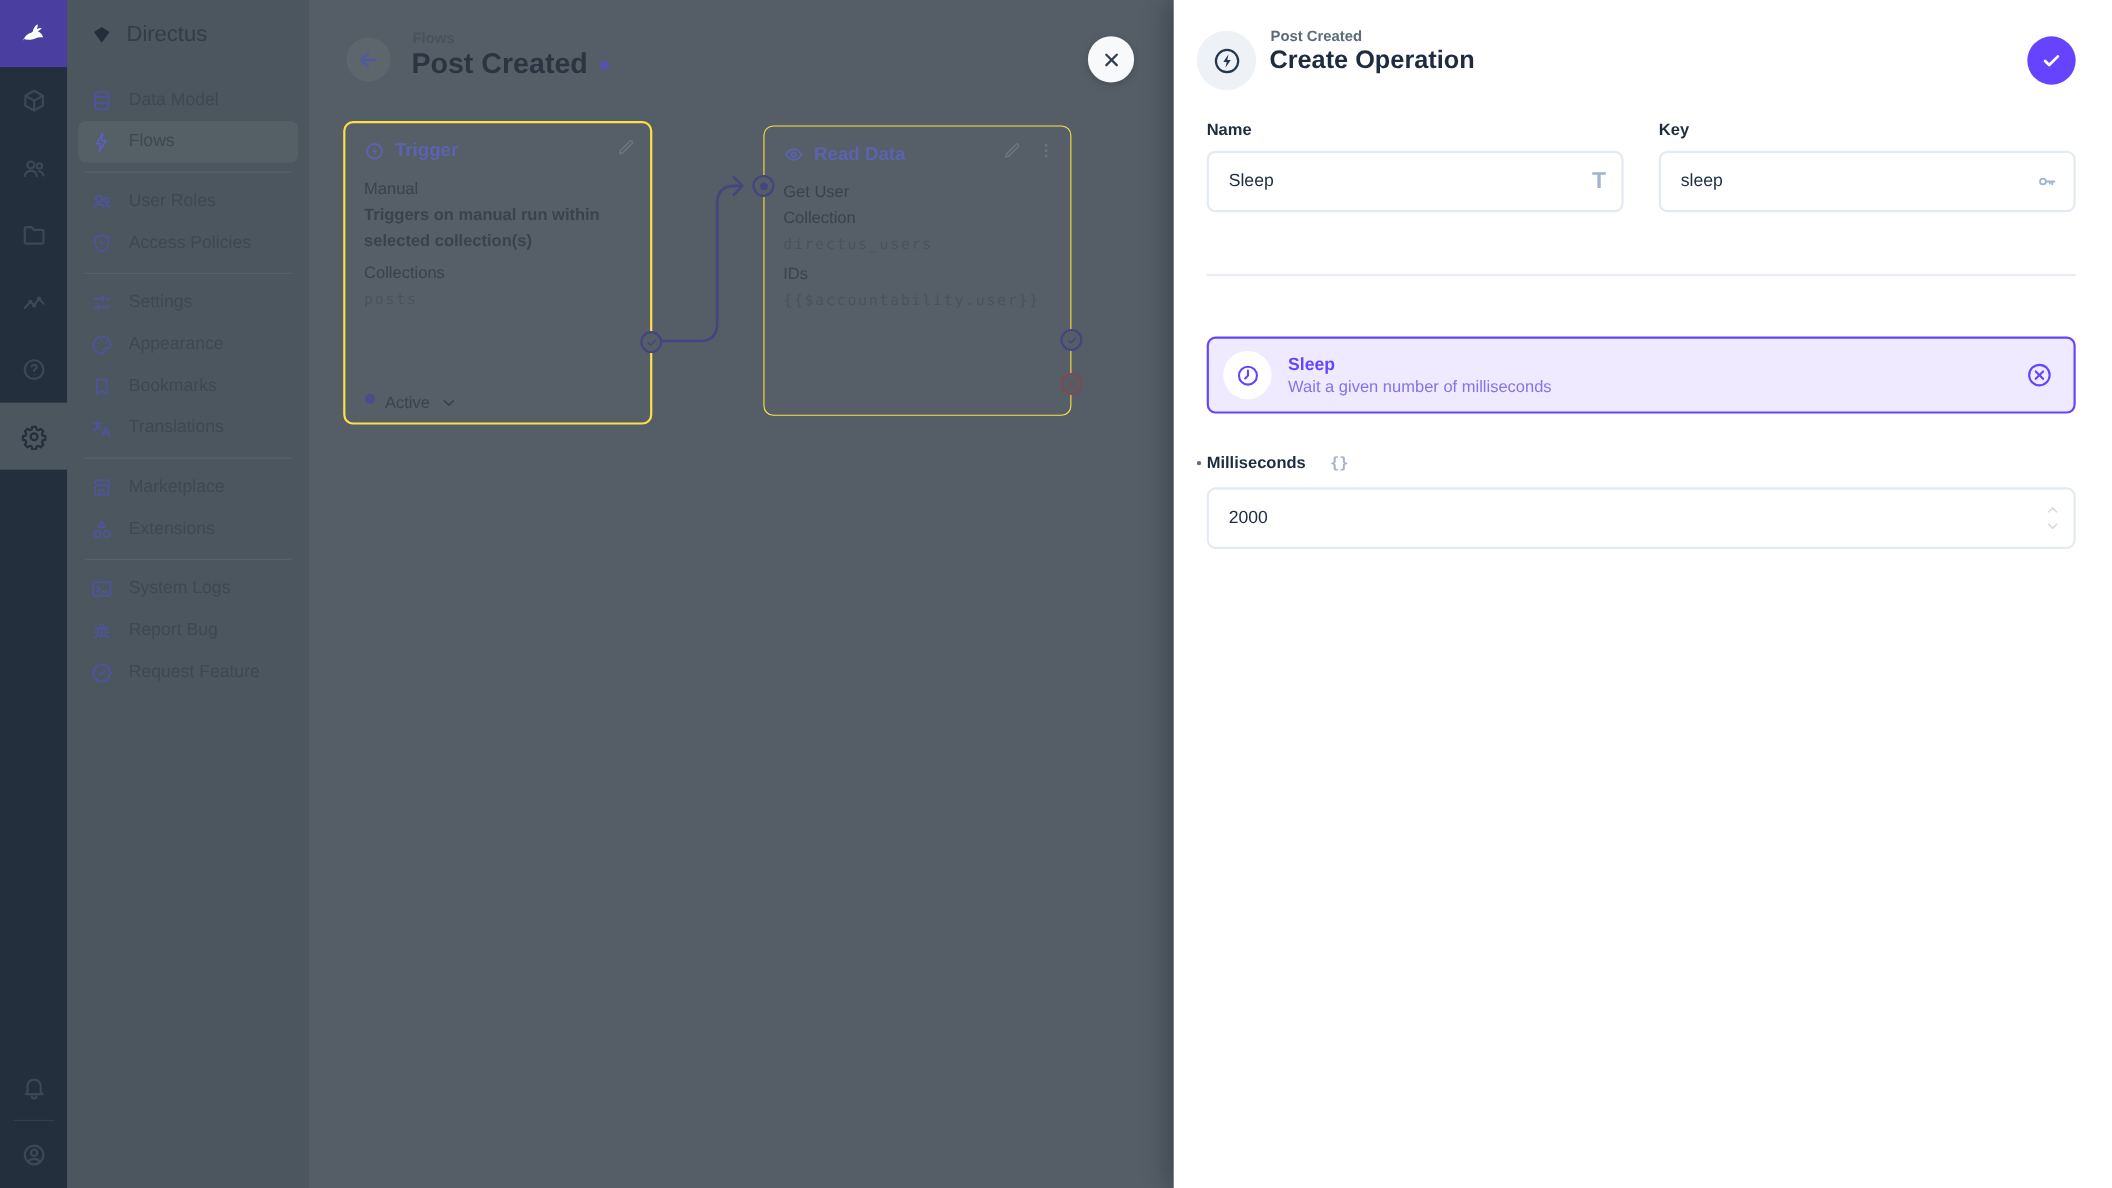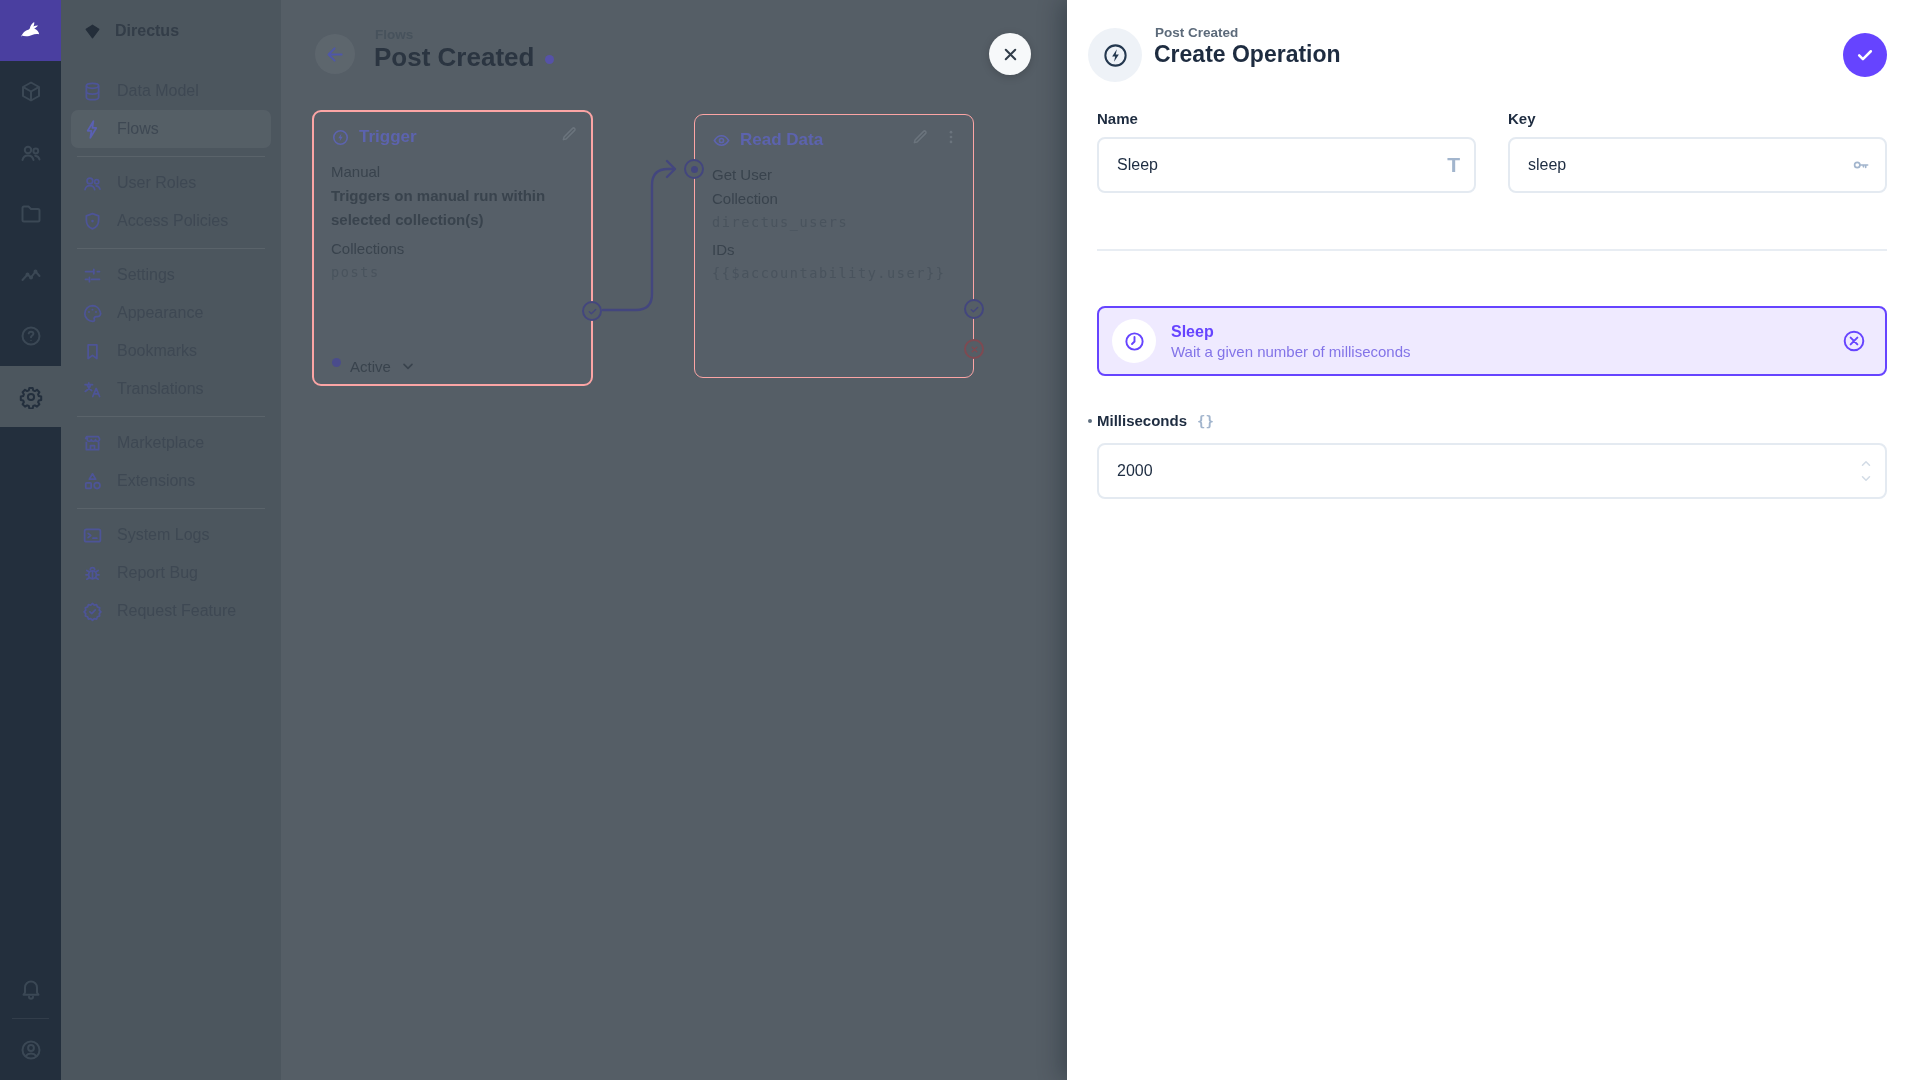--- a/index.html
+++ b/index.html
@@ -14,41 +14,41 @@
   .mcell svg{width:24px;height:24px}
   .mcell.logo{background:#4a3fa0;color:#fff}
   .mcell.logo svg{width:30px;height:30px}
   .mcell.active{background:#4c565e;color:#232f3d}
   .mspacer{flex:1}
   .mdivider{width:37px;height:1px;background:rgba(255,255,255,.07);flex:none}
 
   
   .nav{position:absolute;left:61px;top:0;width:220px;height:1080px;background:#4c565e;z-index:3}
   .project{height:62px;display:flex;align-items:center;padding-left:22px;gap:13px;color:#242e3a}
-  .project .pname{font-size:16px;font-weight:700;color:#333d48}
+  .project .pname{font-size:20px;font-weight:400;color:#333d48}
   .project svg{width:19px;height:19px}
   .navlist{padding-top:10px}
   .nitem{height:38px;display:flex;align-items:center;margin:0 10px;padding-left:11px;gap:14px;
          border-radius:7px;color:#3e4853;font-size:16px;font-weight:500;cursor:pointer}
   .nitem svg{width:21px;height:21px;color:#4d5497;flex:none}
   .nitem.active{background:rgba(255,255,255,.055)}
   .nitem.active svg{color:#5a60b2}
   .ndiv{height:1px;background:rgba(255,255,255,.08);margin:7.5px 16px}
 
   
   .stage{position:absolute;left:281px;top:0;right:0;height:1080px;background:#555e66;z-index:1}
   .backbtn{position:absolute;left:34px;top:34px;width:40px;height:40px;border-radius:50%;
            background:rgba(255,255,255,.05);display:flex;align-items:center;justify-content:center;color:#4f57a8;cursor:pointer}
   .backbtn svg{width:21px;height:21px}
   .crumb{position:absolute;left:94px;top:27px;font-size:13.5px;font-weight:600;color:#47525c}
   .ftitle{position:absolute;left:93px;top:42px;font-size:26px;font-weight:700;color:#2b3541;
           display:flex;align-items:center;gap:11px}
   .tdot{width:9px;height:9px;border-radius:50%;background:#5652a8;margin-top:3px}
 
-  .panel{position:absolute;background:#565f68;border:2px solid #fca5a5;border-radius:9px;box-sizing:border-box}
+  .panel{position:absolute;background:#565f68;border:2px solid #fde047;border-radius:9px;box-sizing:border-box}
   .trigger{left:31px;top:110px;width:281px;height:276px}
   .readdata{left:413px;top:114px;width:280px;height:264px;border-width:1.5px}
   .phead{display:flex;align-items:center;gap:9px;padding:15px 14px 0 17px;color:#5c63ae}
   .phead svg{width:19px;height:19px;flex:none}
   .ptitle{font-size:17px;font-weight:600}
   .ptools{position:absolute;top:13px;right:13px;display:flex;gap:13px;align-items:center;color:#6b747d}
   .ptools svg{width:18px;height:18px;cursor:pointer}
   .pbody{padding:13px 17px 0;line-height:24px;font-size:15px;color:#39434d}
   .pline{font-weight:400}
   .pdesc{font-weight:600}
@@ -103,21 +103,21 @@
   .opcard{margin-top:55px;height:70px;border:2px solid #6644ff;background:#efeaff;border-radius:8px;
           display:flex;align-items:center;padding:0 18px 0 13px;gap:15px;box-sizing:border-box;cursor:pointer}
   .opicon{width:44px;height:44px;border-radius:50%;background:#fff;color:#6644ff;
           display:flex;align-items:center;justify-content:center;flex:none}
   .opicon svg{width:23px;height:23px}
   .t1{font-size:16px;font-weight:600;color:#6644ff;line-height:21px}
   .t2{font-size:15px;color:#8374e8;line-height:20px}
   .opcancel{margin-left:auto;color:#6644ff;cursor:pointer}
   .opcancel svg{width:26px;height:26px}
 
-  .mslabel{position:relative;margin-top:36px;display:flex;align-items:center;gap:10px}
+  .mslabel{position:relative;margin-top:36px;display:flex;align-items:center;gap:22px}
   .req{position:absolute;left:-9px;top:7px;width:4px;height:4px;border-radius:50%;background:#5f7080}
   .braces{color:#a2b5cd;font-family:"DejaVu Sans Mono",monospace;font-size:14px;font-weight:600;cursor:pointer}
   .msbox{margin-top:13px}
   .msinput{padding-right:72px}
   .stepper{position:absolute;right:14px;top:50%;transform:translateY(-50%);display:flex;flex-direction:column;gap:1px;color:#d3dce6}
   .stepper svg{width:14px;height:14px;cursor:pointer}
 </style>
 </head>
 <body>
 

